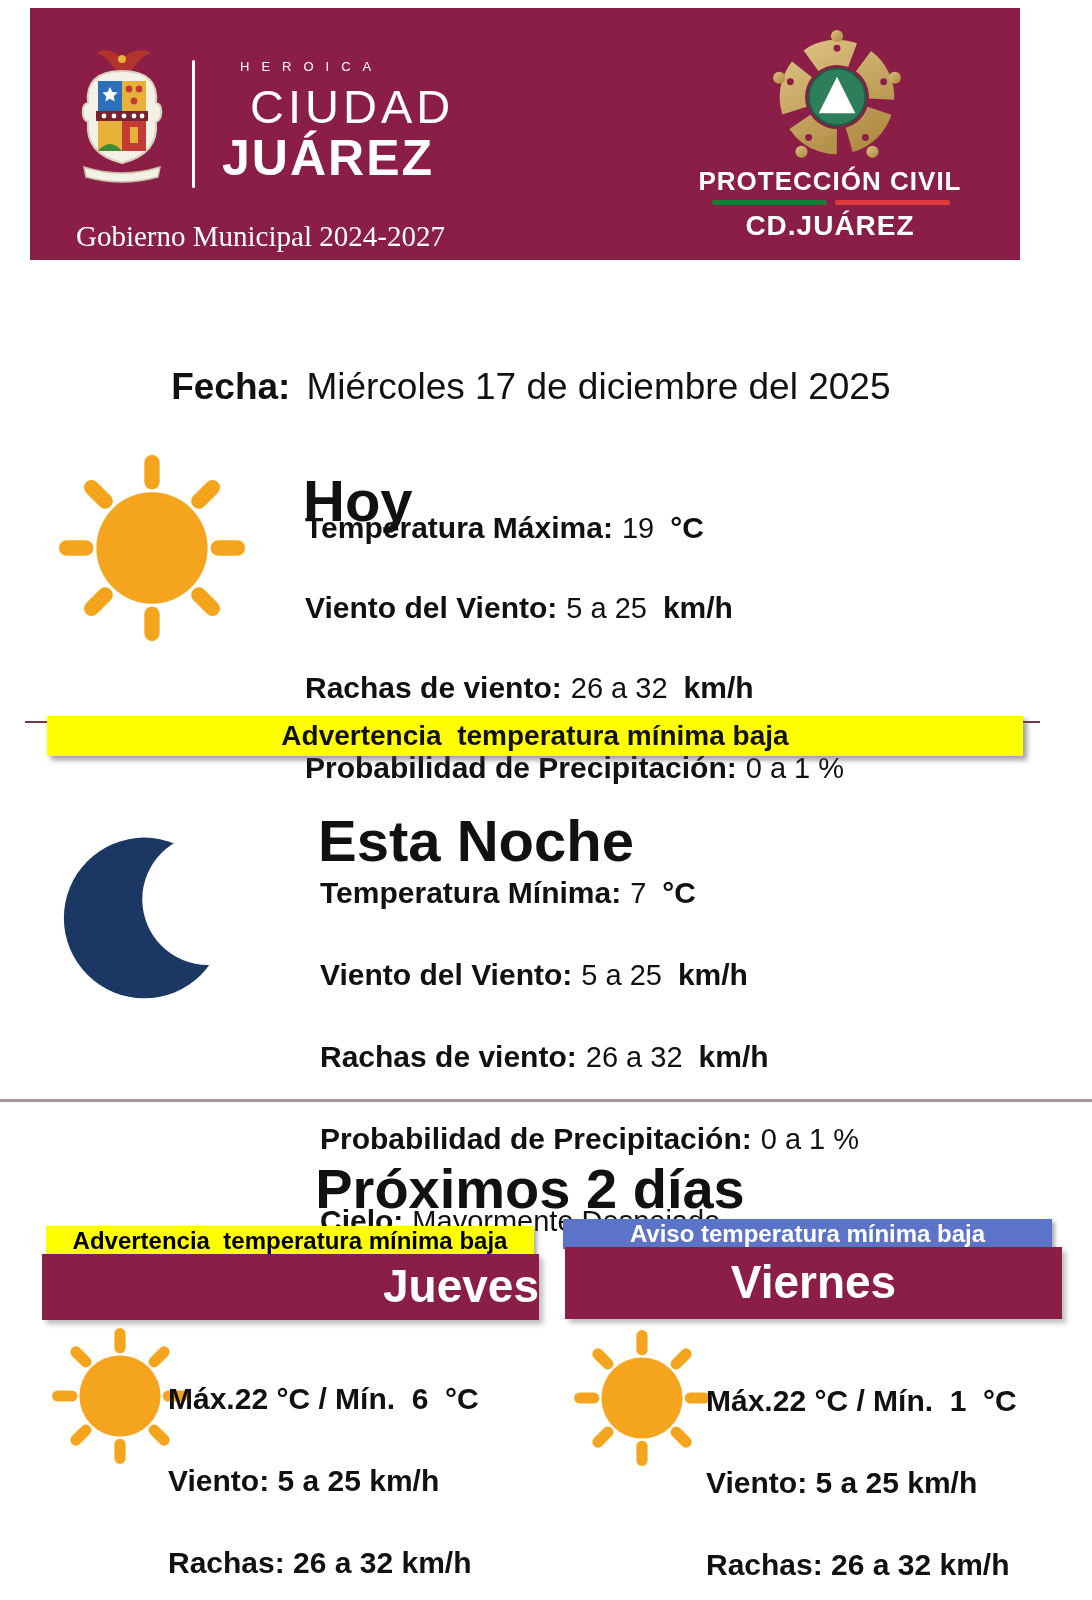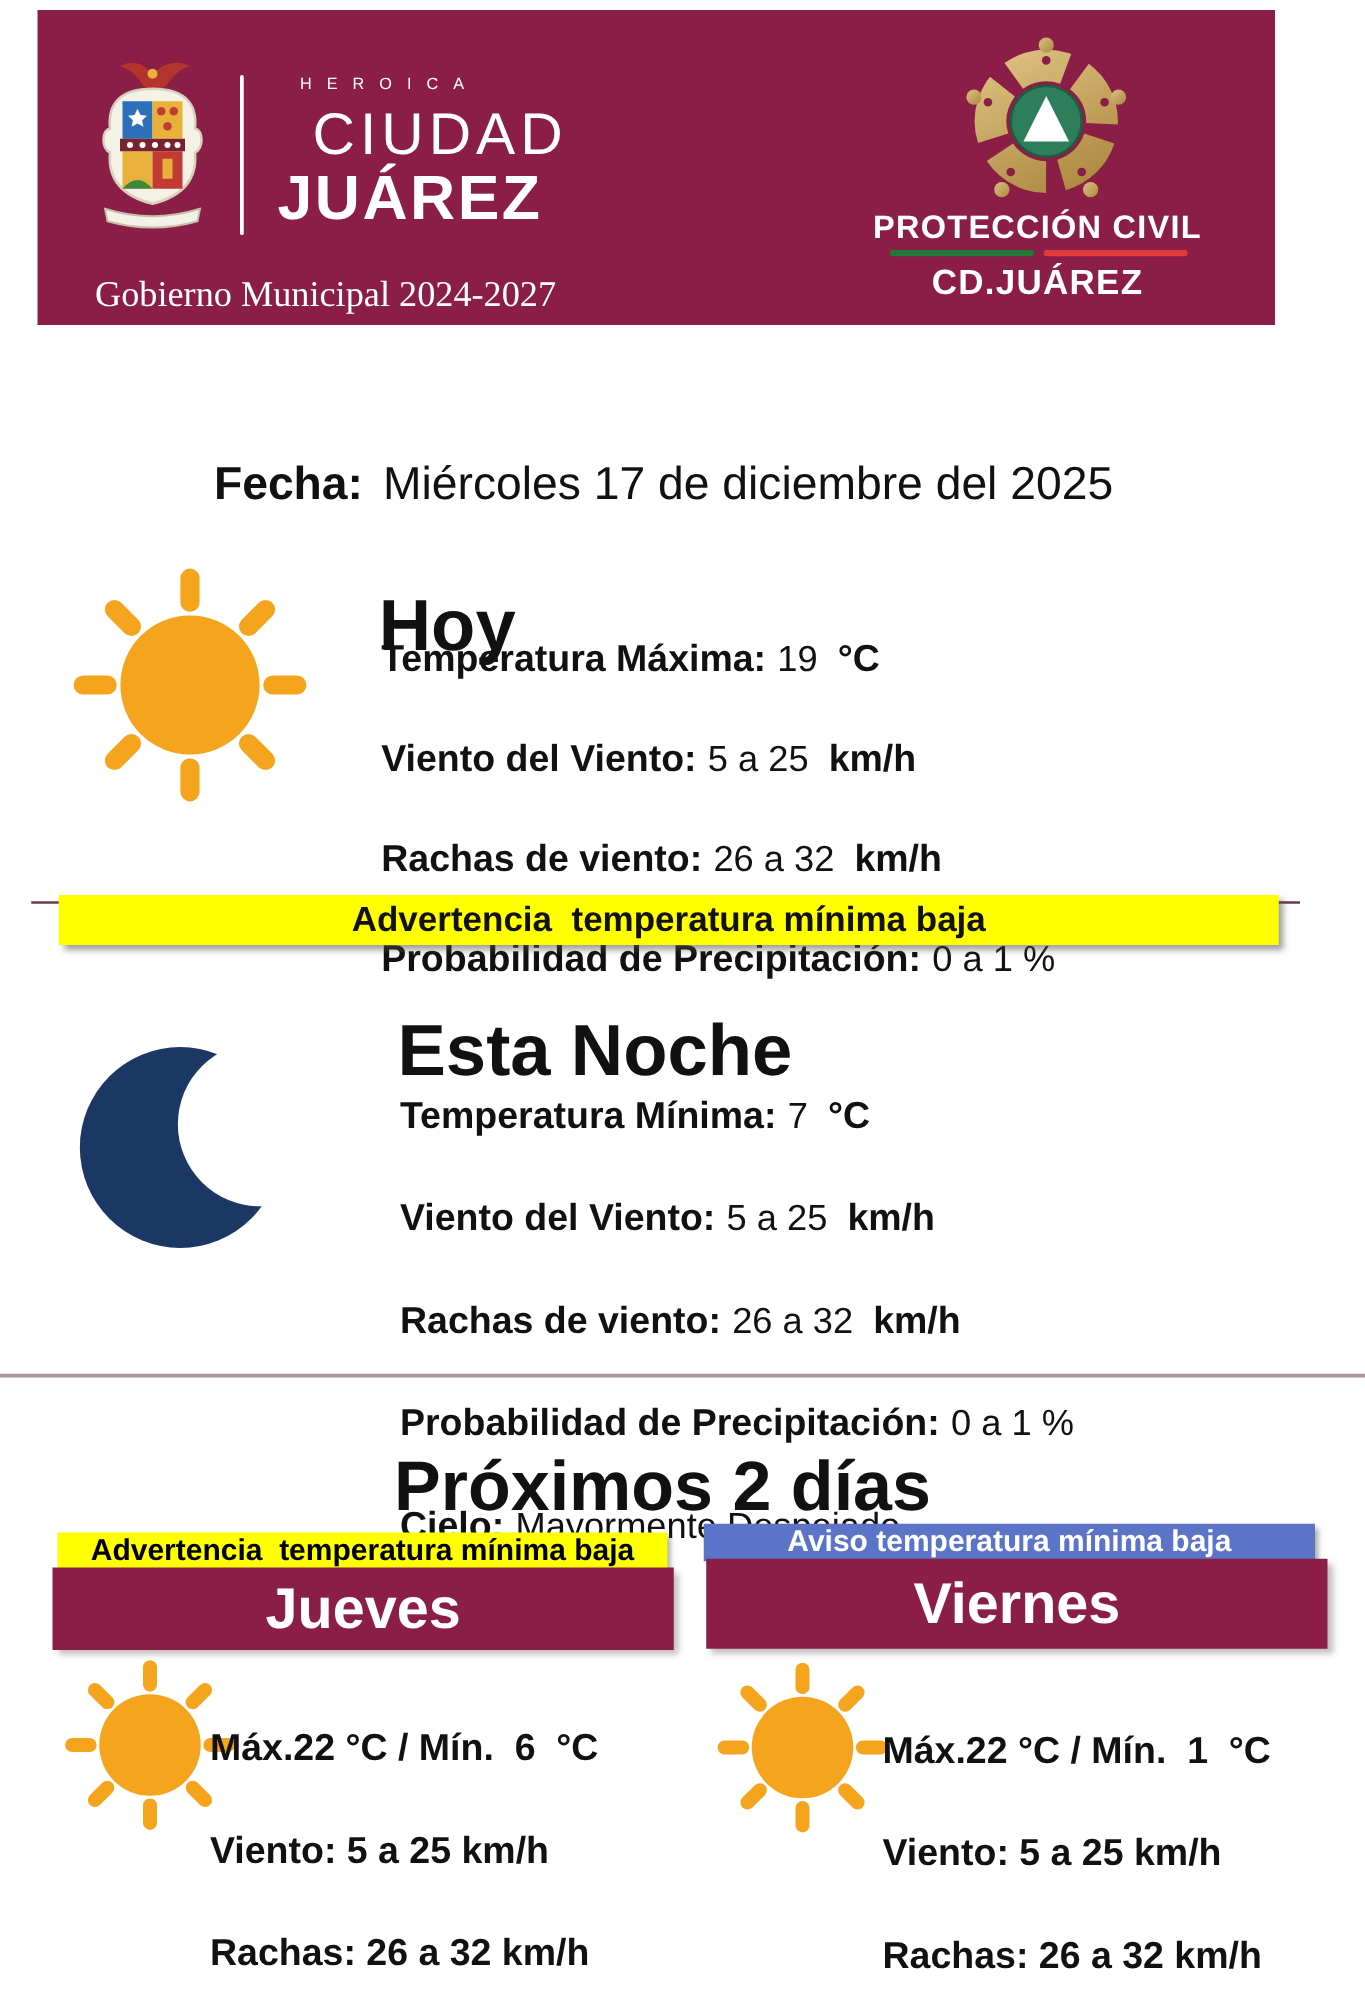--- a/index.html
+++ b/index.html
@@ -46,21 +46,21 @@
     text-align:center;line-height:40px;font-size:28px;font-weight:700;white-space:pre;
     box-shadow:4px 4px 5px rgba(80,80,80,.55);
   }
   .divider{position:absolute;left:0;top:1099px;width:1092px;height:3px;background:var(--divider,#A8969C);}
   .next-head{position:absolute;left:0;top:1110px;width:1060px;text-align:center;font-size:56px;font-weight:700;}
   
   .card-alert{position:absolute;height:30px;line-height:30px;text-align:center;font-size:24px;font-weight:700;white-space:pre;box-shadow:3px 3px 4px rgba(90,90,90,.5);}
   .alert-advertencia{left:46px;top:1226px;width:488px;background:var(--yellow,#FFFF00);color:#000;}
   .alert-aviso{left:563px;top:1219px;width:489px;background:var(--blue,#5B74C8);color:#fff;}
   .card-day{position:absolute;background:var(--maroon,#8A1E46);color:#fff;text-align:center;font-weight:700;font-size:46px;box-shadow:4px 4px 5px rgba(110,110,110,.45);}
-  .day-jueves{left:42px;top:1254px;width:497px;height:66px;line-height:64px;}
+  .day-jueves{left:42px;top:1254px;width:497px;height:66px;line-height:64px;text-align:right;}
   .day-viernes{left:565px;top:1247px;width:497px;height:72px;line-height:70px;}
   .crows{position:absolute;white-space:pre;}
   .crow{height:46px;line-height:46px;font-size:30px;}
   .crow .cb{font-weight:700;}
   .crow .cr{font-weight:400;font-size:29px;}
 </style>
 </head>
 <body>
 
 <div id="page">

